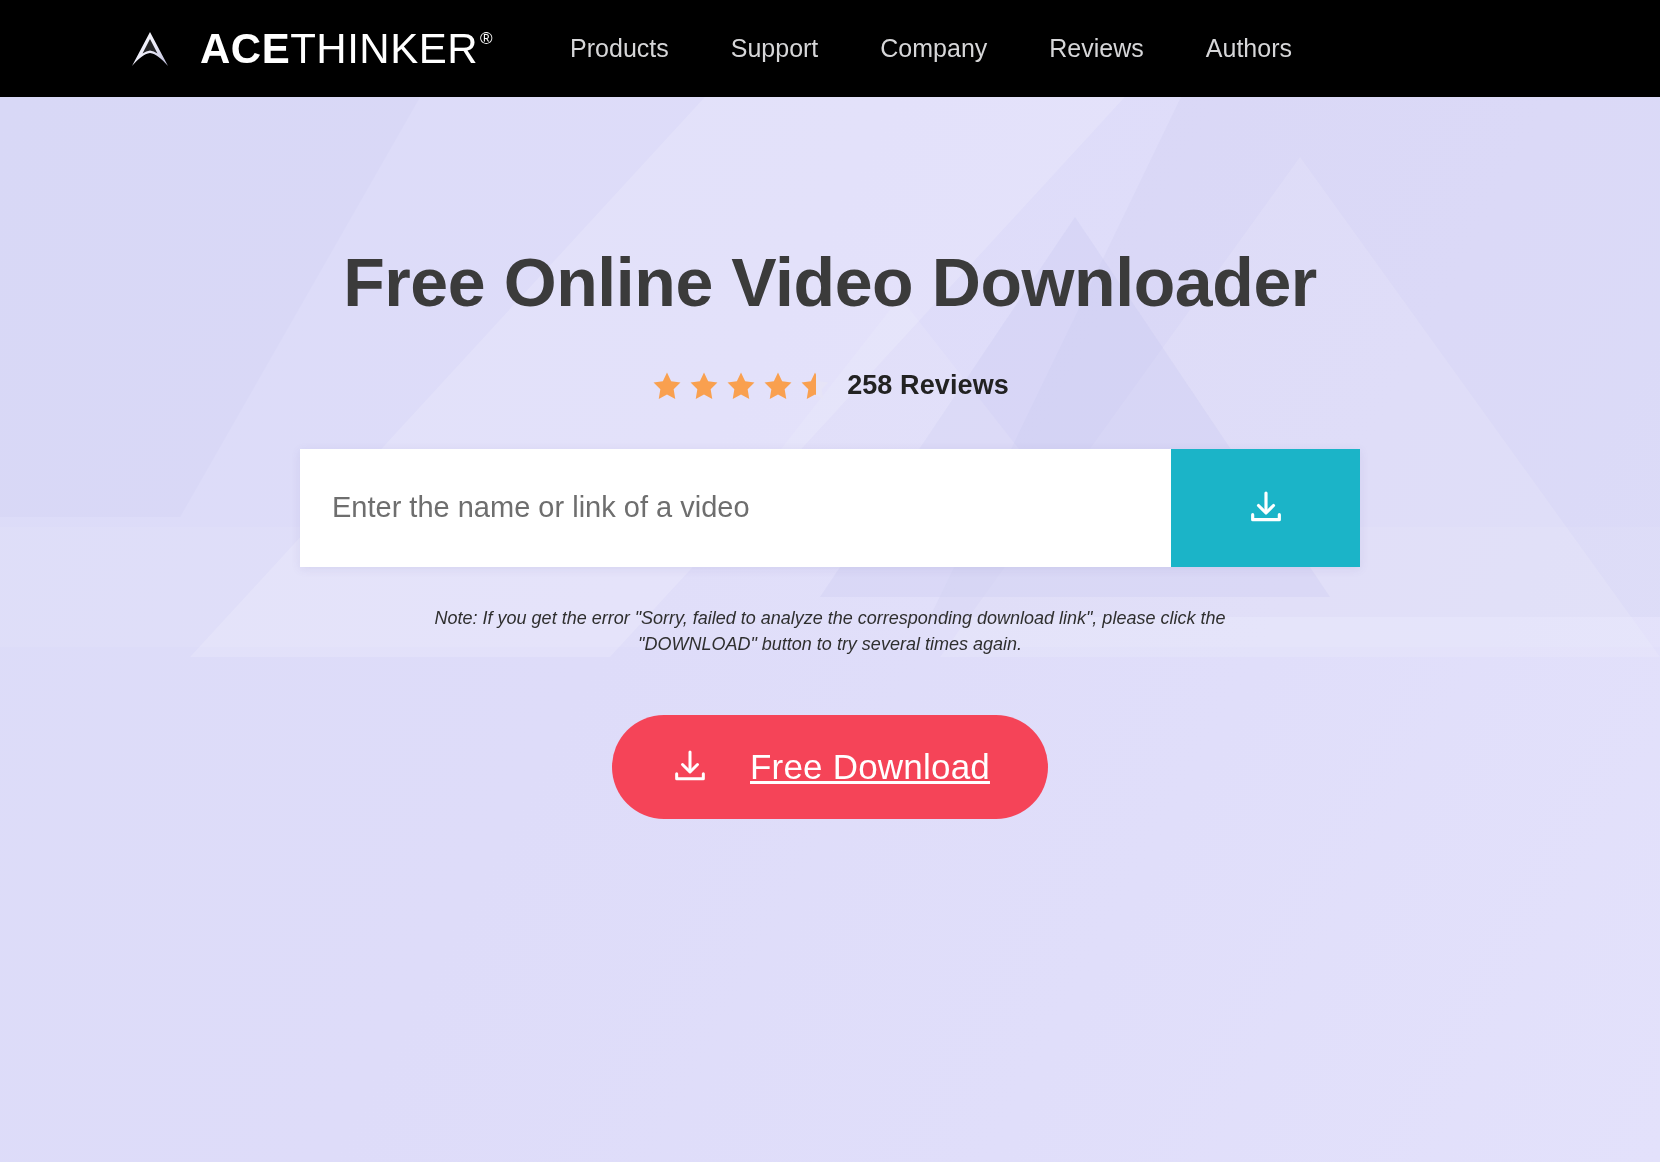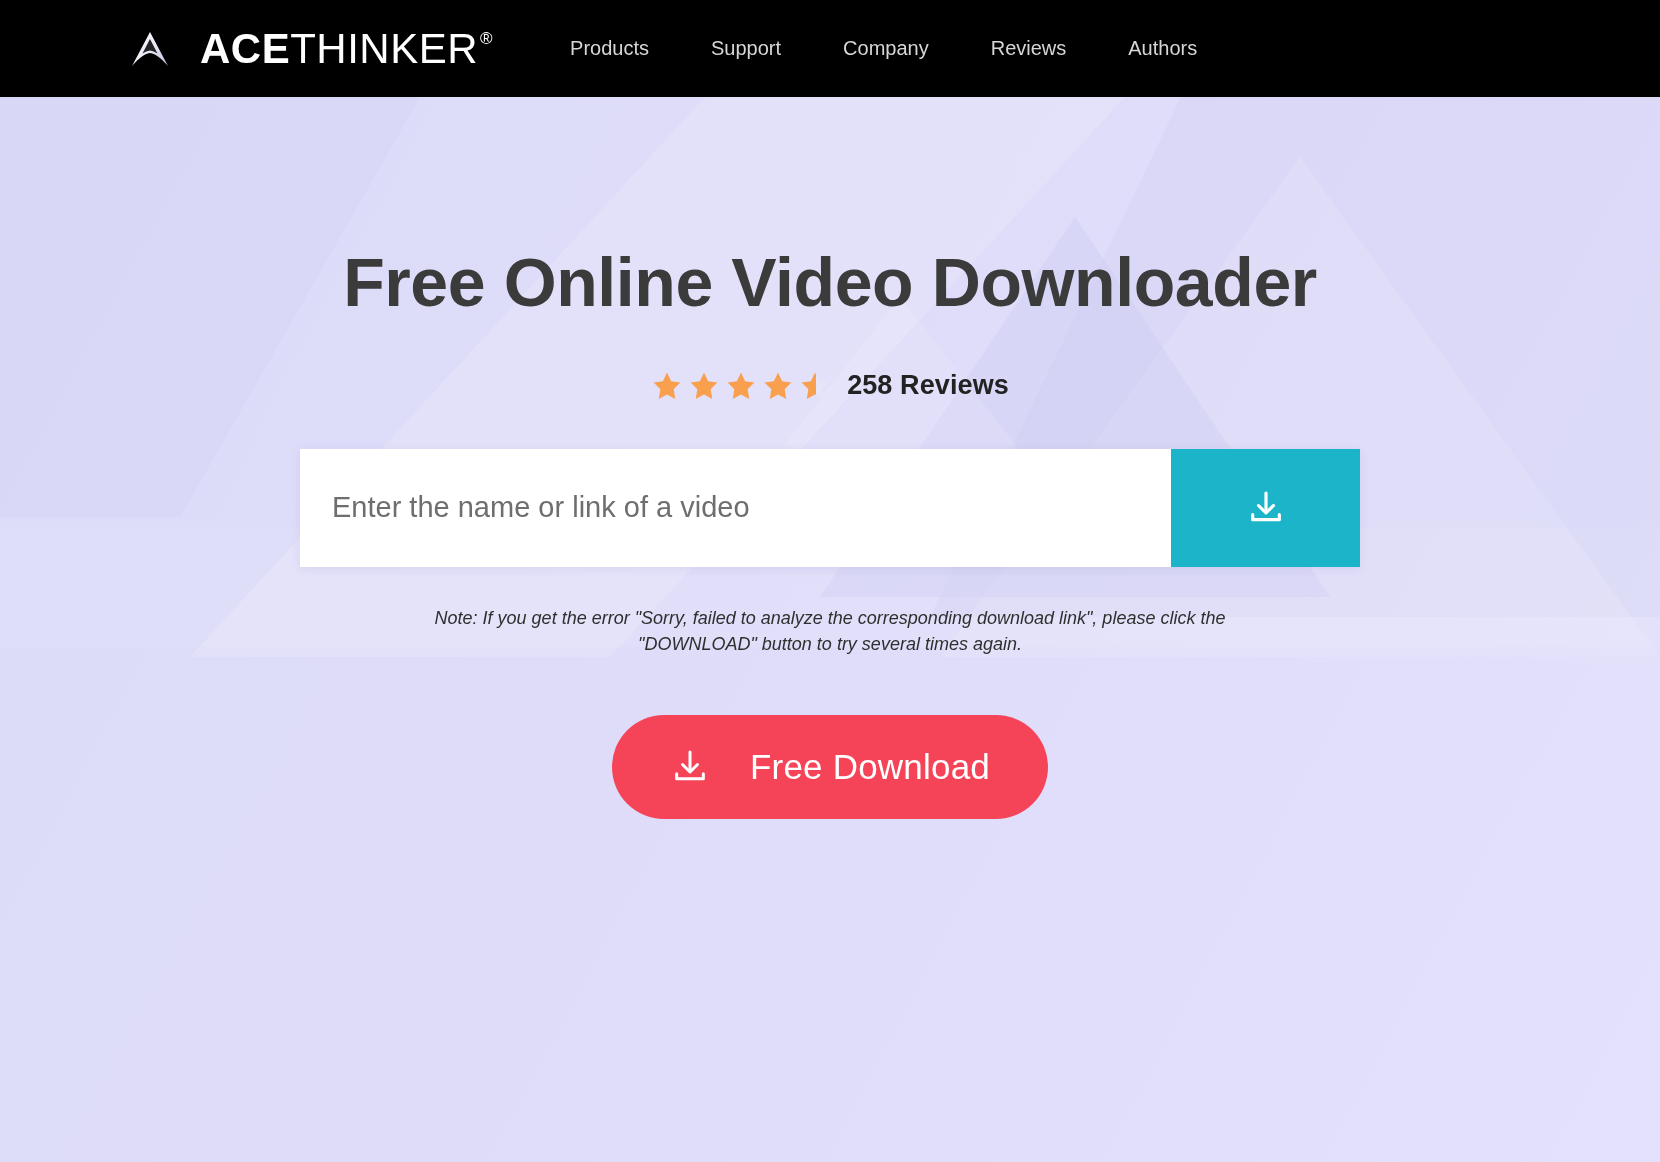--- a/index.html
+++ b/index.html
@@ -64,21 +64,21 @@
     font-weight: 400;
   }
 
   .nav-links {
     display: flex;
     align-items: center;
     list-style: none;
   }
   .nav-link {
     color: #d6d6d8;
-    font-size: 20px;
+    font-size: 25px;
     text-decoration: none;
     padding: 0 31px;
     white-space: nowrap;
     font-weight: 400;
   }
 
   
   .hero {
     position: relative;
     width: 1660px;
@@ -206,20 +206,21 @@
     color: #ffffff;
     border: none;
     border-radius: 56px;
     height: 104px;
     padding: 0 58px;
     font-family: "Liberation Sans", sans-serif;
     font-size: 35px;
     font-weight: 400;
     cursor: pointer;
     letter-spacing: 0.2px;
+    text-decoration: underline;
   }
   .dl-icon-lg { width: 40px; height: 42px; display: block; flex: 0 0 auto; }
 </style>
 </head>
 <body>
 
 <header class="navbar">
 
   <a class="brand" href="#">
     <span class="brand-mark">

